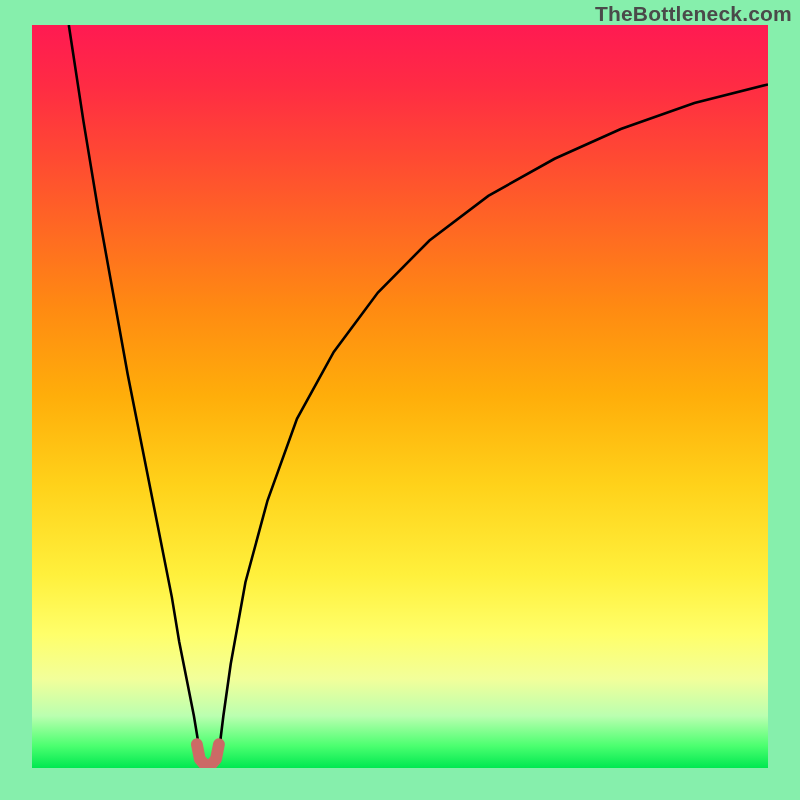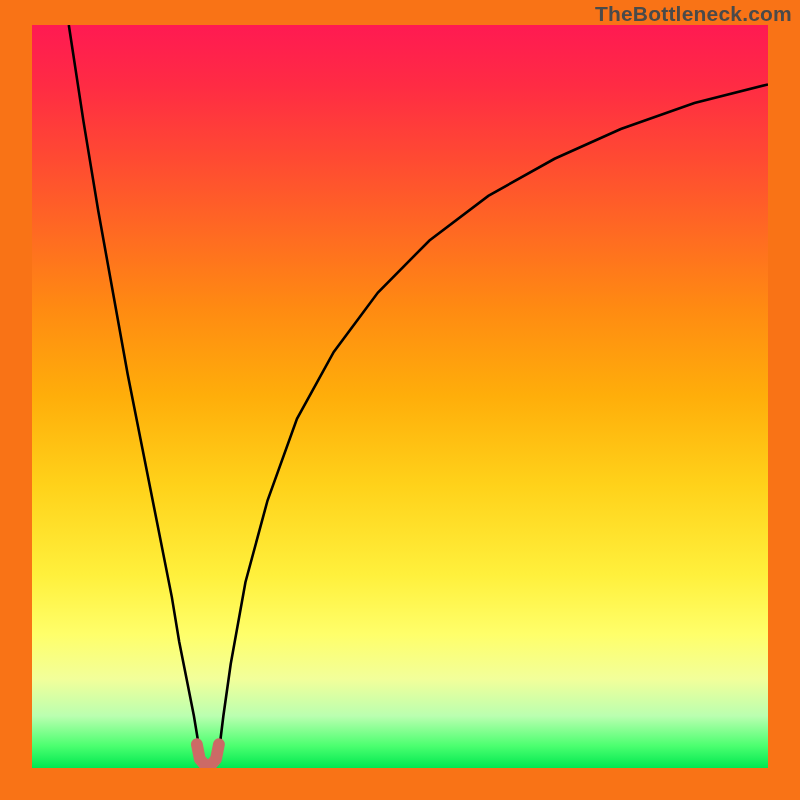--- a/index.html
+++ b/index.html
@@ -8,21 +8,21 @@
     width: 800px;
     height: 800px;
     overflow: hidden;
     background: #000;
     font-family: Arial, Helvetica, sans-serif;
   }
   .frame {
     position: relative;
     width: 800px;
     height: 800px;
-    background: #f97316;
+    background: #86efac;
   }
   
   .plot {
     position: absolute;
     left: 32px;
     right: 32px;
     top: 25px;
     bottom: 32px;
     background: linear-gradient(
       to bottom,

